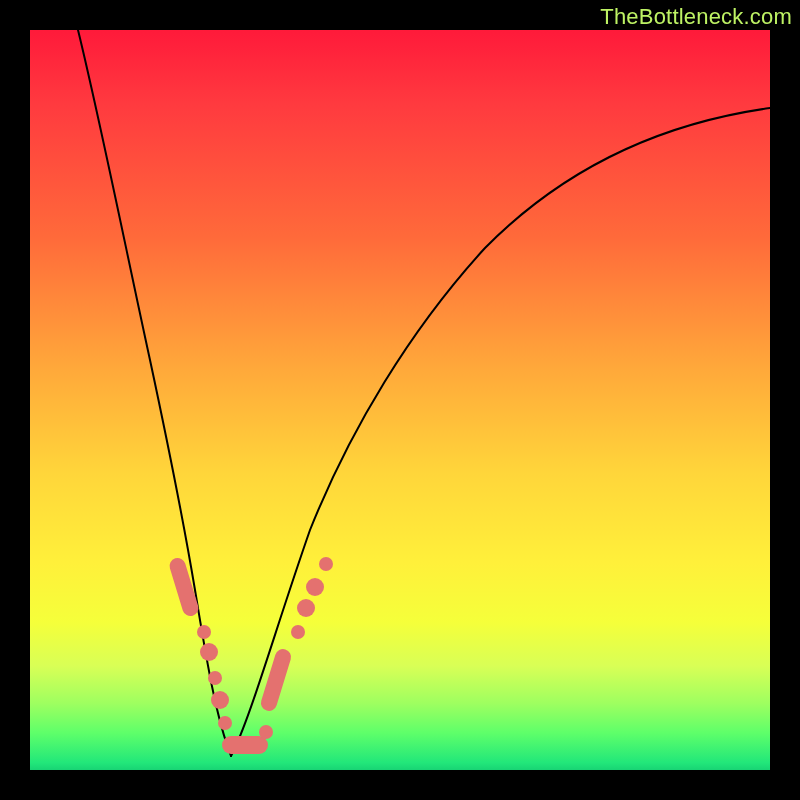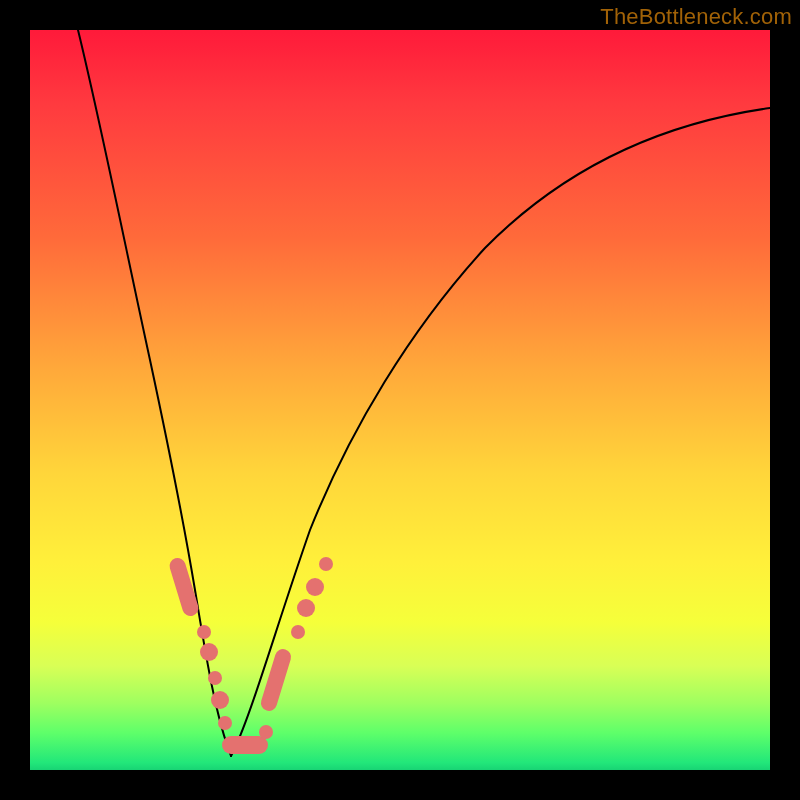--- a/index.html
+++ b/index.html
@@ -39,21 +39,21 @@
       #22e77a 99%,
       #18d474 100%
     );
   }
   .watermark {
     position: absolute;
     top: 4px;
     right: 8px;
     font-family: Arial, Helvetica, sans-serif;
     font-size: 22px;
-    color: #a16207;
+    color: #bef264;
     letter-spacing: 0.2px;
     user-select: none;
   }
   svg.curve {
     position: absolute;
     left: 0;
     top: 0;
     width: 740px;
     height: 740px;
   }

